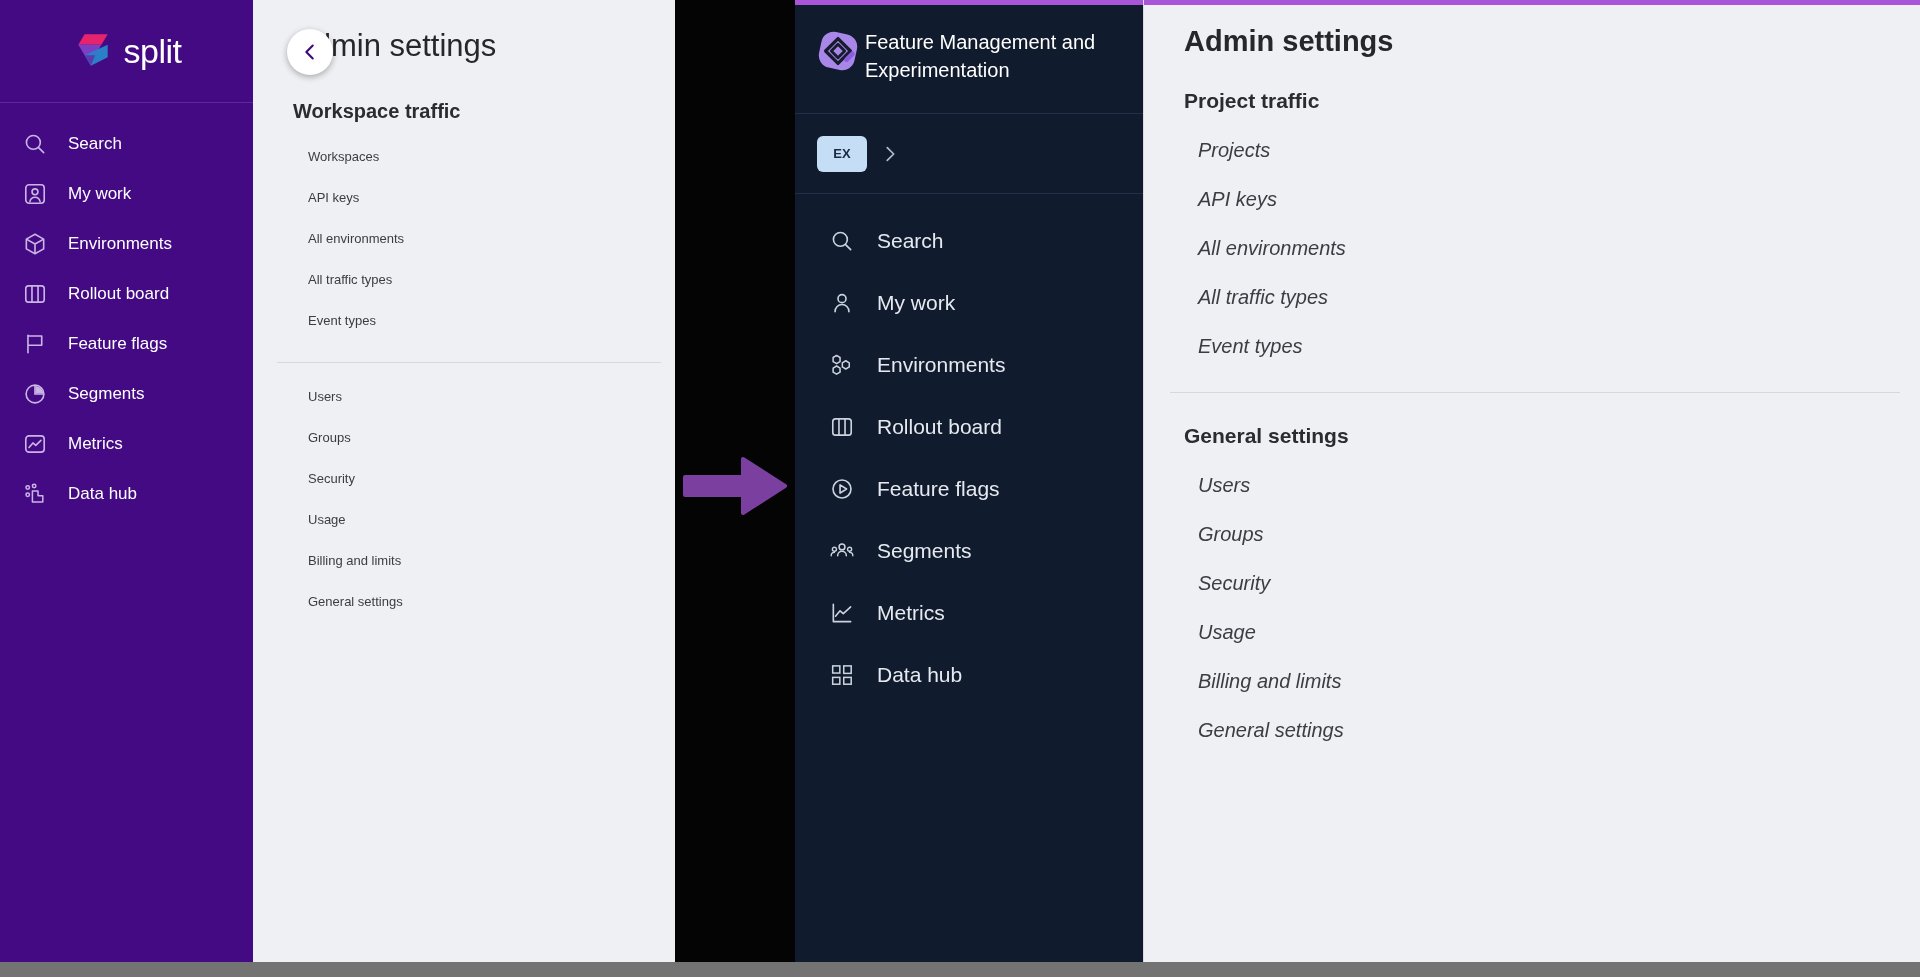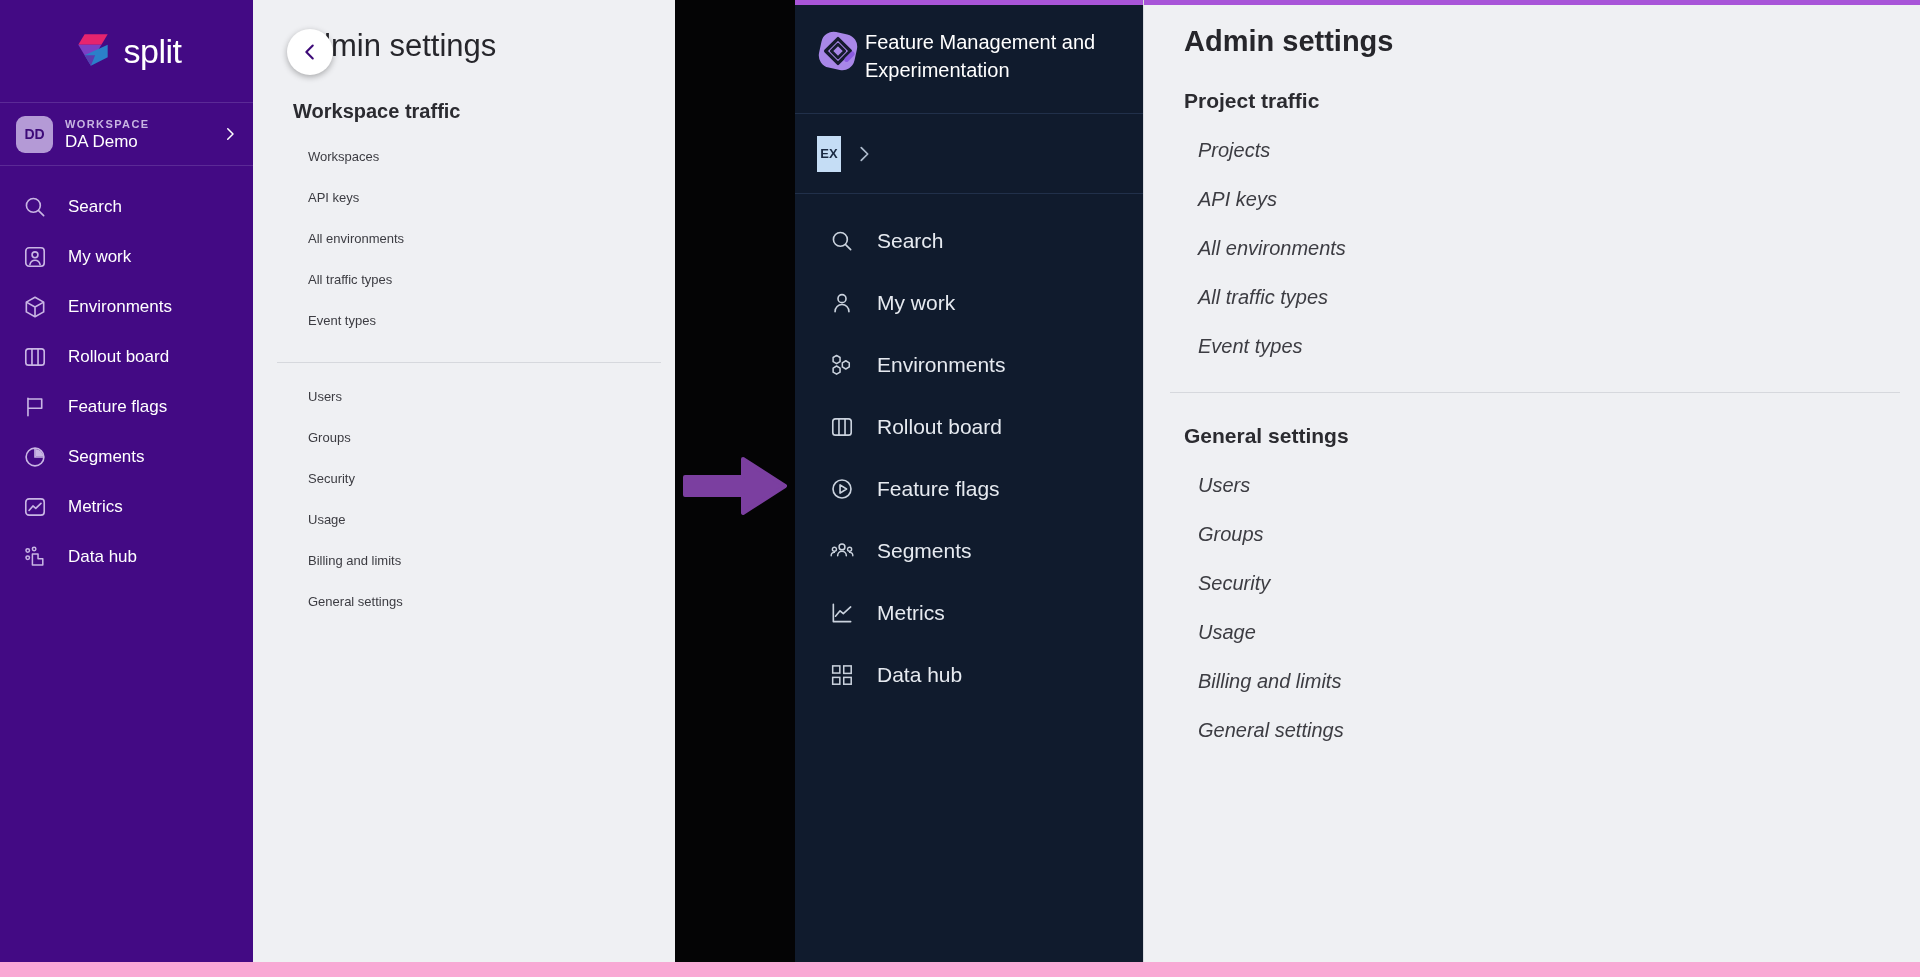--- a/index.html
+++ b/index.html
@@ -5,21 +5,21 @@
   * { box-sizing: border-box; margin: 0; padding: 0; }
   html, body {
     width: 1920px; height: 977px;
     background: #000000;
     font-family: "Liberation Sans", sans-serif;
     overflow: hidden;
   }
   .stage {
     position: relative;
     width: 1920px; height: 977px;
-    background: #f9a8d4;
+    background: #737373;
     padding-left: 8px;
   }
 
   
   .panel-purple {
     position: absolute; left: 0; top: 0;
     width: 253px; height: 962px;
     background: #430A84;
     overflow: hidden;
   }
@@ -128,21 +128,21 @@
   .brand-text {
     color: #ffffff; font-size: 20px; line-height: 28px; font-weight: 400;
   }
   .project-row {
     display: flex; align-items: center; gap: 12px;
     padding: 0 16px 0 22px; height: 80px;
     border-bottom: 1px solid #21304A;
     cursor: pointer;
   }
   .pj-avatar {
-    width: 24px; height: 36px; border-radius: 0;
+    width: 50px; height: 36px; border-radius: 6px;
     background: #C5DDF5; color: #1A2A42;
     font-size: 13px; font-weight: 700;
     display: flex; align-items: center; justify-content: center;
     flex: 0 0 auto;
   }
   .pj-texts { flex: 1 1 auto; min-width: 0; }
   .pj-label {
     color: #93A2B8; font-size: 11px; font-weight: 700;
     letter-spacing: 1.3px; line-height: 15px;
   }
@@ -199,30 +199,20 @@
         <svg class="logo-mark" viewBox="0 0 40 40">
           <polygon points="12,4 34,4 28,14 6,14" fill="#E6246E"></polygon>
           <polygon points="6,14 28,14 22,24 12,24" fill="#7B3FC4"></polygon>
           <polygon points="12,24 34,14 34,26 18,34" fill="#2B7FC9"></polygon>
           <polygon points="12,24 22,24 18,34" fill="#5B3AB0"></polygon>
         </svg>
         <span class="logo-text">split</span>
       </div>
     </div>
 
-    <div class="workspace-row">
-      <div class="ws-avatar">DD</div>
-      <div class="ws-texts">
-        <div class="ws-label">WORKSPACE</div>
-        <div class="ws-name">DA Demo</div>
-      </div>
-      <svg class="ws-chev" width="18" height="18" viewBox="0 0 24 24" fill="none">
-        <path d="M9 5l7 7-7 7" stroke="#ffffff" stroke-width="2" stroke-linecap="round" stroke-linejoin="round"></path>
-      </svg>
-    </div>
 
     <div class="nav-purple">
 
       <div class="nav-item">
         <svg class="nav-icon" viewBox="0 0 24 24" fill="none">
           <circle cx="10.5" cy="10.5" r="6.4" class="nav-icon-p" stroke-width="1.5"></circle>
           <path d="M15.3 15.3L20 20" class="nav-icon-p" stroke-width="1.5" stroke-linecap="round"></path>
         </svg>
         <span class="nav-label-p">Search</span>
       </div>

